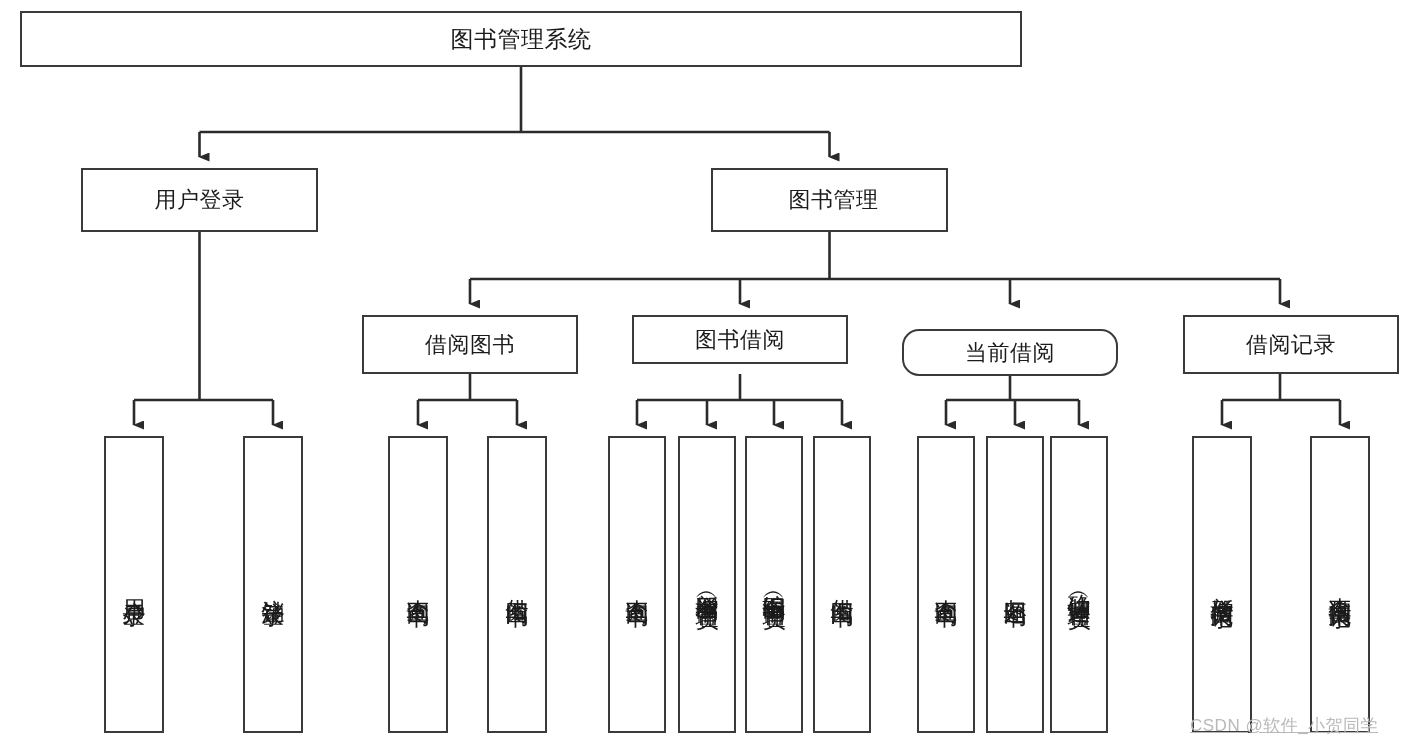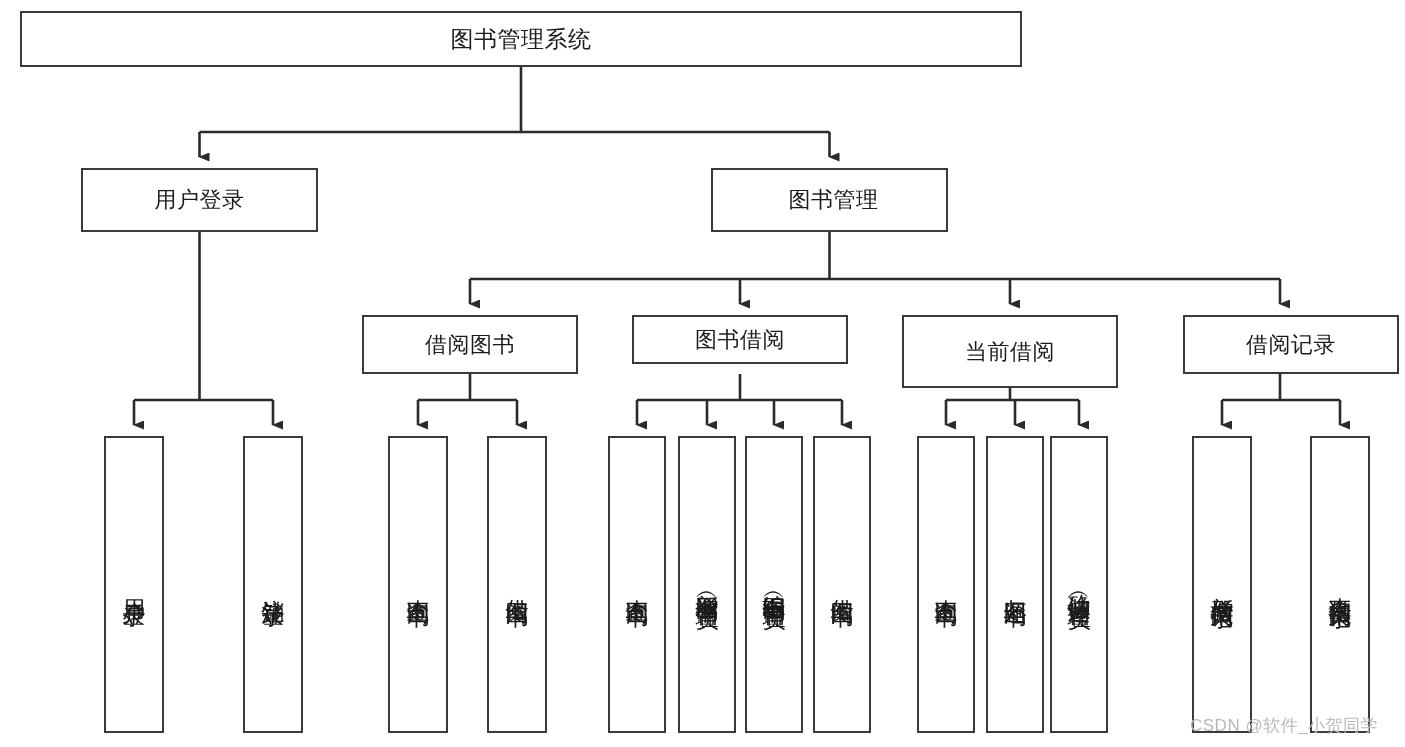--- a/index.html
+++ b/index.html
@@ -63,20 +63,21 @@
     letter-spacing: 2px;
     line-height: 1;
   }
   .watermark {
     position: absolute;
     font-size: 17px;
     color: #b9b9b9;
     white-space: nowrap;
     z-index: 5;
     letter-spacing: 0.5px;
+    text-decoration: underline;
   }
 </style>
 </head>
 <body>
 
 <div id="canvas">
 
   <svg id="edges" viewBox="0 0 1405 747" width="1405" height="747" xmlns="http://www.w3.org/2000/svg">
     <defs>
       <marker id="arrowhead" markerWidth="9" markerHeight="11" refX="4.5" refY="10" orient="auto" markerUnits="userSpaceOnUse">
@@ -130,21 +131,21 @@
   <div class="node horiz" id="n-book-management" style="left: 711px; top: 168px; width: 237px; height: 64px; padding-left: 8px;">
     <span class="node-label">图书管理</span>
   </div>
 
   <div class="node horiz" id="n-new-book-recommend" style="left: 362px; top: 315px; width: 216px; height: 59px;">
     <span class="node-label">借阅图书</span>
   </div>
   <div class="node horiz" id="n-book-borrow" style="left: 632px; top: 315px; width: 216px; height: 49px;">
     <span class="node-label">图书借阅</span>
   </div>
-  <div class="node horiz" id="n-current-borrow" style="left: 902px; top: 315px; width: 216px; height: 73px;">
+  <div class="node horiz" id="n-current-borrow" style="left: 902px; top: 329px; width: 216px; height: 47px; border-radius: 17px;">
     <span class="node-label">当前借阅</span>
   </div>
   <div class="node horiz" id="n-borrow-record" style="left: 1172px; top: 315px; width: 216px; height: 59px; margin-left: 11px;">
     <span class="node-label">借阅记录</span>
   </div>
 
   <div class="node vert" id="n-leaf-user-login" style="left: 104px; top: 436px; width: 60px; height: 297px;">
     <span class="node-label">用户登录</span>
   </div>
   <div class="node vert" id="n-leaf-logout" style="left: 243px; top: 436px; width: 60px; height: 297px;">

